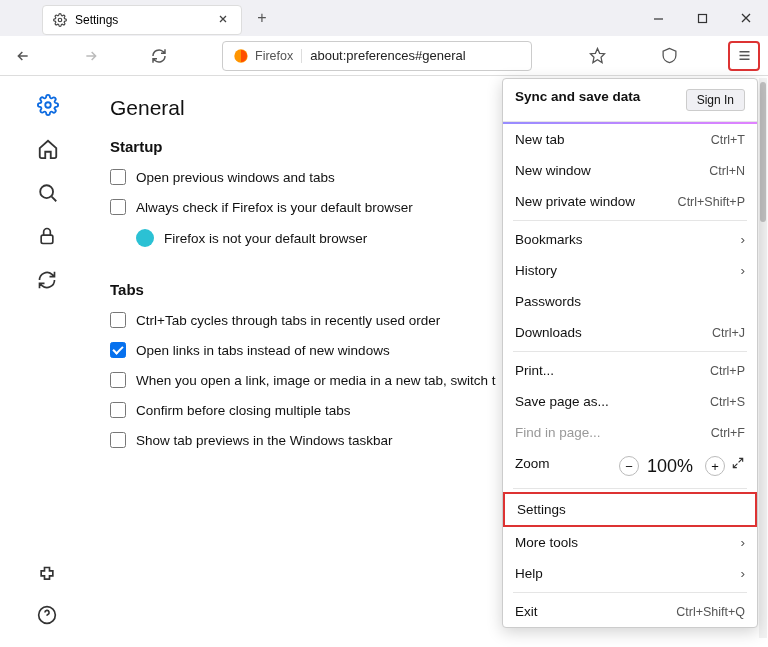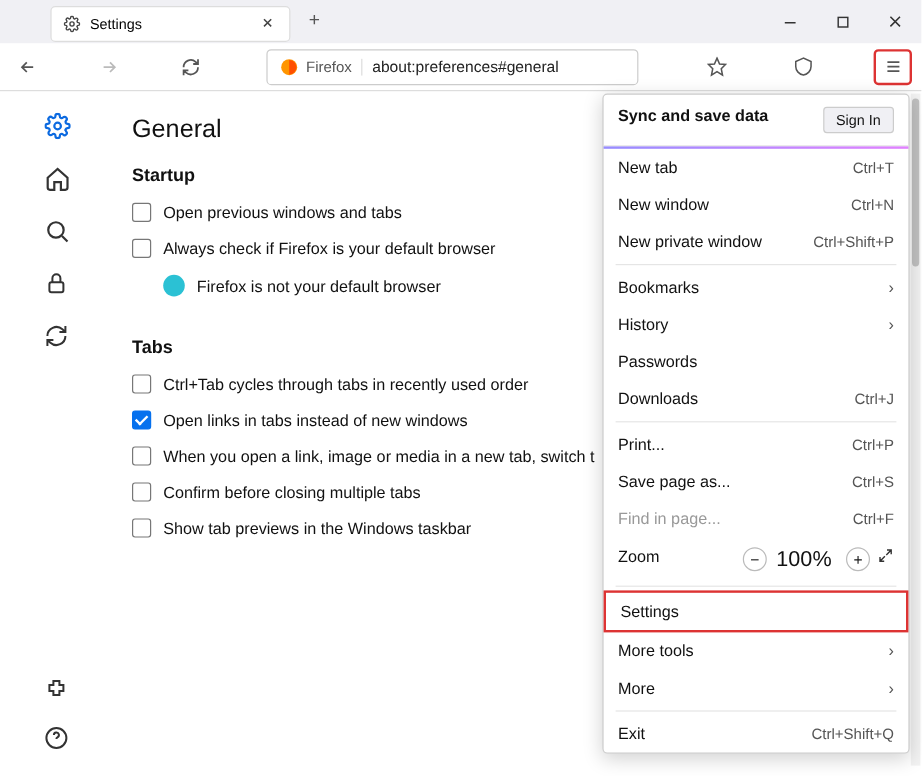--- a/index.html
+++ b/index.html
@@ -299,21 +299,21 @@
   </div>
   <div class="am-divider"></div>
   <div class="am-item am-hl">
       <span class="label">Settings</span>
     </div>
   <div class="am-item">
       <span class="label">More tools</span>
       <span class="chev">›</span>
     </div>
   <div class="am-item">
-      <span class="label">More</span>
+      <span class="label">Help</span>
       <span class="chev">›</span>
     </div>
   <div class="am-divider"></div>
   <div class="am-item">
       <span class="label">Exit</span>
       <span class="shortcut">Ctrl+Shift+Q</span>
     </div>
 </div>
 
 </body></html>

